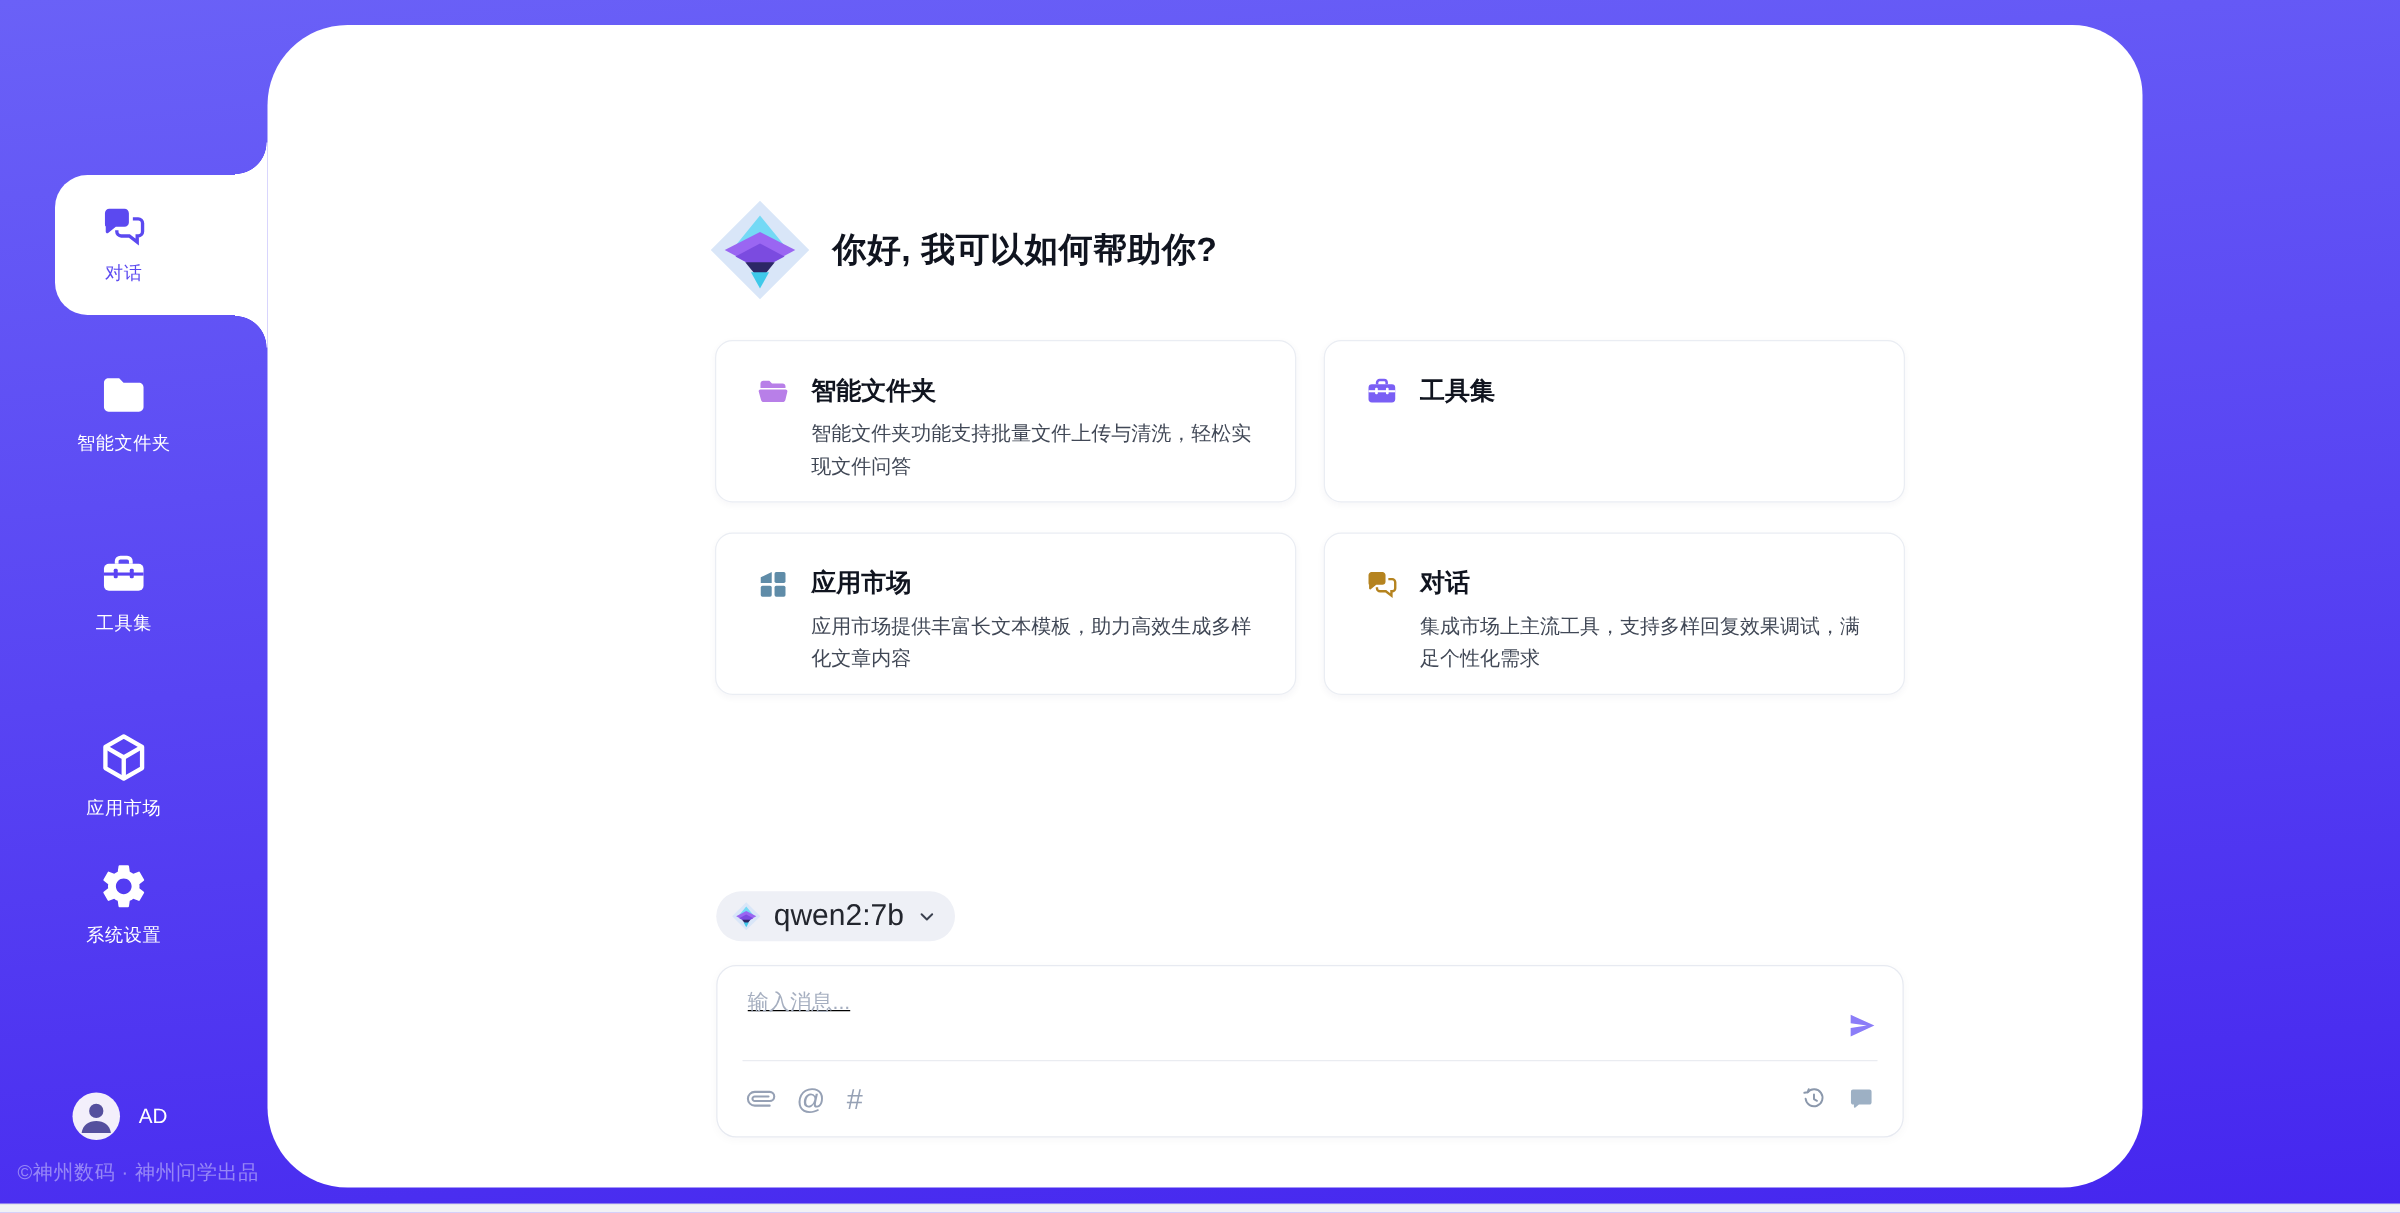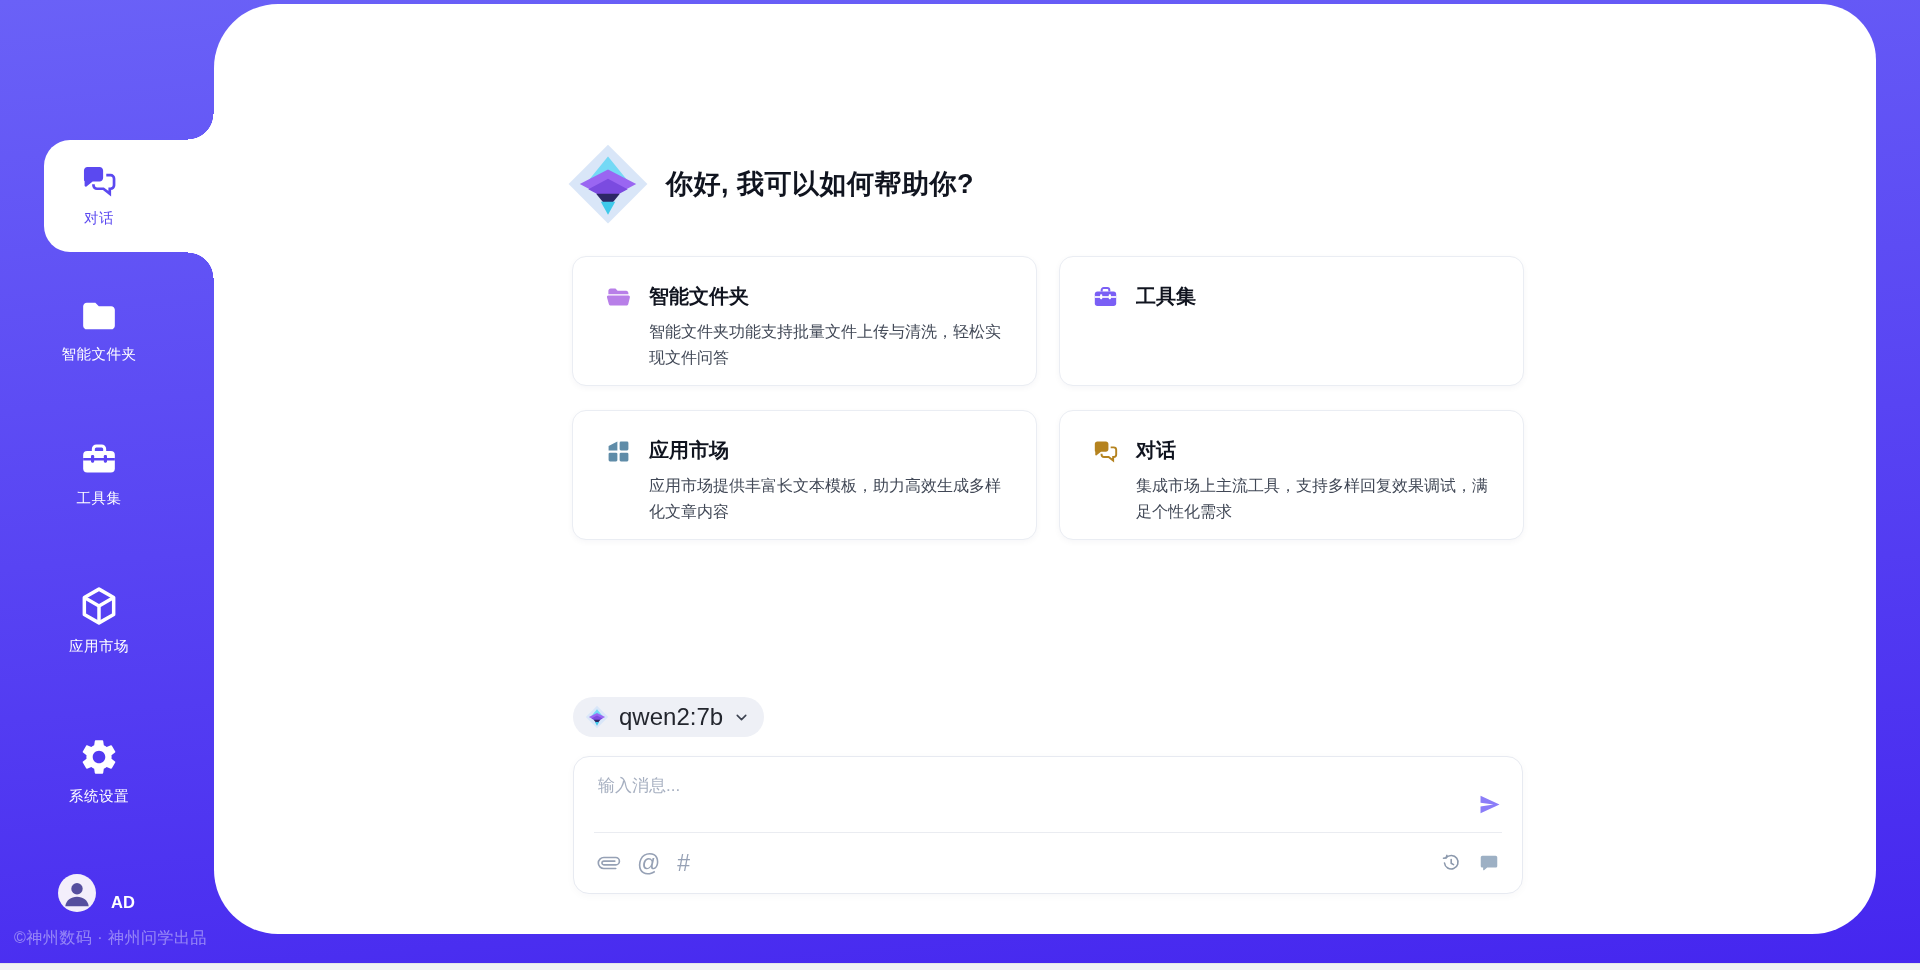--- a/index.html
+++ b/index.html
@@ -6,21 +6,21 @@
   html,body { width:1920px; height:970px; }
   body { font-family:"Liberation Sans","DejaVu Sans",sans-serif; }
 
   .stage {
     position:relative; width:1920px; height:970px; overflow:hidden;
     background:linear-gradient(175deg,#6a61f7 0%,#5844f3 50%,#4526ef 100%);
   }
 
   
   .panel {
-    position:absolute; left:214px; top:4px; width:1662px; height:930px;
+    position:absolute; left:214px; top:20px; width:1500px; height:930px;
     background:#fff; border-radius:64px 56px 64px 64px;
   }
 
   .scroll-strip {
     position:absolute; left:0; right:0; bottom:0; height:7px;
     background:#f1f2f5; border-top:1px solid #e3e5ea; z-index:9;
   }
 
   
   .brand { position:absolute; left:28px; top:22px; display:flex; align-items:center; gap:12px; color:#fff; z-index:3; }
@@ -45,22 +45,22 @@
     display:flex; flex-direction:column; align-items:center; gap:9px;
     color:#fff; cursor:pointer;
   }
   .nav-item .nav-label { font-size:14.5px; letter-spacing:.5px; }
   .nav-item.active { color:#5b49f0; }
   .nav-icon { display:flex; align-items:center; justify-content:center; }
   .nav-icon svg { display:block; }
   .nav-item .briefcase { --slot:#5a43f3; }
 
   .user-row {
-    position:absolute; left:58px; top:874px; z-index:2; display:flex; align-items:flex-end; gap:15px;
-    color:#fff; font-size:16.5px; cursor:pointer;font-weight:bold;
+    position:absolute; left:58px; top:874px; z-index:2; display:flex; align-items:center; gap:15px;
+    color:#fff; font-size:16.5px; cursor:pointer;
   }
   .avatar {
     width:38px; height:38px; border-radius:50%; background:#f3effb; overflow:hidden;
     display:flex; align-items:center; justify-content:center;
   }
   .copyright {
     position:absolute; left:14px; top:928px; width:210px; z-index:2;
     color:rgba(255,255,255,.42); font-size:16px; letter-spacing:.5px;
   }
 
@@ -92,21 +92,21 @@
   }
   .model-name { font-size:24px; color:#23262e; }
 
   
   .composer {
     position:absolute; left:359px; top:752px; width:950px; height:138px;
     border:1px solid #e7eaf1; border-radius:16px; background:#fff;
     box-shadow:0 2px 8px rgba(25,35,70,.03);
     display:flex; flex-direction:column;
   }
-  .composer-top { flex:1; display:flex; gap:12px; padding:17px 20px 0 24px; }
+  .composer-top { flex:1; display:flex; gap:12px; padding:17px 20px 0 24px;text-decoration:underline; }
   .composer-top textarea {
     flex:1; border:0; outline:0; resize:none; background:transparent;
     font-family:inherit; font-size:17px; color:#333; height:48px;
   }
   .composer-top textarea::placeholder { color:#a6afc0; }
   .icon-btn { border:0; background:none; padding:0; cursor:pointer; display:flex; align-items:center; }
   .send-btn { color:#8b7df8; margin-top:3px; }
   .composer-divider { border-top:1px solid #eaecf1; margin:0 20px; }
   .composer-bottom { height:60px; display:flex; align-items:center; padding:0 22px 0 24px; }
   .left-icons { display:flex; align-items:center; gap:17px; color:#96a1b5; }
@@ -184,21 +184,21 @@
   <div class="nav-item" style="top:584px">
     <span class="nav-icon">
       <svg width="44" height="44" viewBox="0 0 24 24" fill="none" stroke="currentColor" stroke-width="1.9" stroke-linejoin="round">
           <path d="M12 2.8l8 4.6v9.2l-8 4.6-8-4.6V7.4z"></path>
           <path d="M4 7.4l8 4.6 8-4.6M12 12v9.2"></path>
         </svg>
     </span>
     <span class="nav-label">应用市场</span>
   </div>
 
-  <div class="nav-item" style="top:736px">
+  <div class="nav-item" style="top:688px">
     <span class="nav-icon">
       <svg width="42" height="42" viewBox="0 0 24 24" fill="currentColor">
           <path d="M19.14 12.94c.04-.3.06-.61.06-.94 0-.32-.02-.64-.07-.94l2.03-1.58a.49.49 0 0 0 .12-.61l-1.92-3.32a.488.488 0 0 0-.59-.22l-2.39.96c-.5-.38-1.03-.7-1.62-.94l-.36-2.54a.484.484 0 0 0-.48-.41h-3.84c-.24 0-.43.17-.47.41l-.36 2.54c-.59.24-1.13.57-1.62.94l-2.39-.96c-.22-.08-.47 0-.59.22L2.74 8.87c-.12.21-.08.47.12.61l2.03 1.58c-.05.3-.09.63-.09.94s.02.64.07.94l-2.03 1.58a.49.49 0 0 0-.12.61l1.92 3.32c.12.22.37.29.59.22l2.39-.96c.5.38 1.03.7 1.62.94l.36 2.54c.05.24.24.41.48.41h3.84c.24 0 .44-.17.47-.41l.36-2.54c.59-.24 1.13-.56 1.62-.94l2.39.96c.22.08.47 0 .59-.22l1.92-3.32a.49.49 0 0 0-.12-.61zM12 15.6c-1.98 0-3.6-1.62-3.6-3.6s1.62-3.6 3.6-3.6 3.6 1.62 3.6 3.6-1.62 3.6-3.6 3.6z"></path>
         </svg>
     </span>
     <span class="nav-label">系统设置</span>
   </div>
 
   <div class="user-row">
     <span class="avatar">

